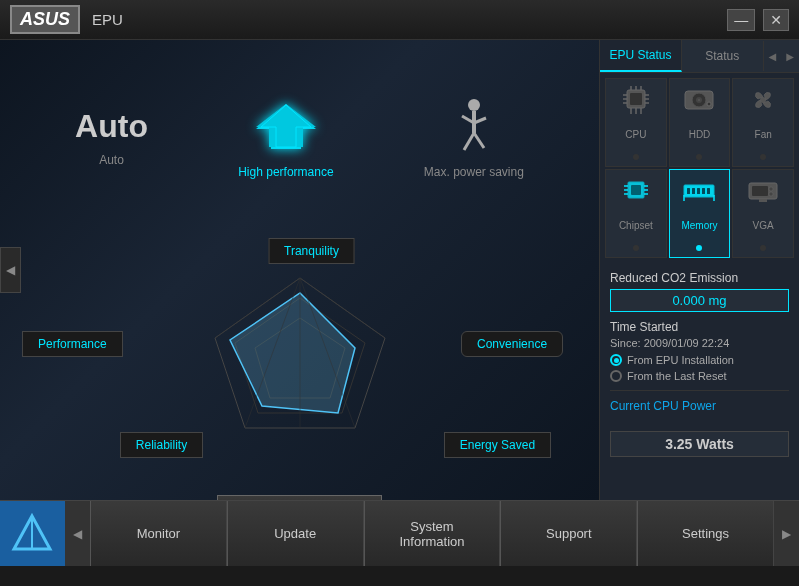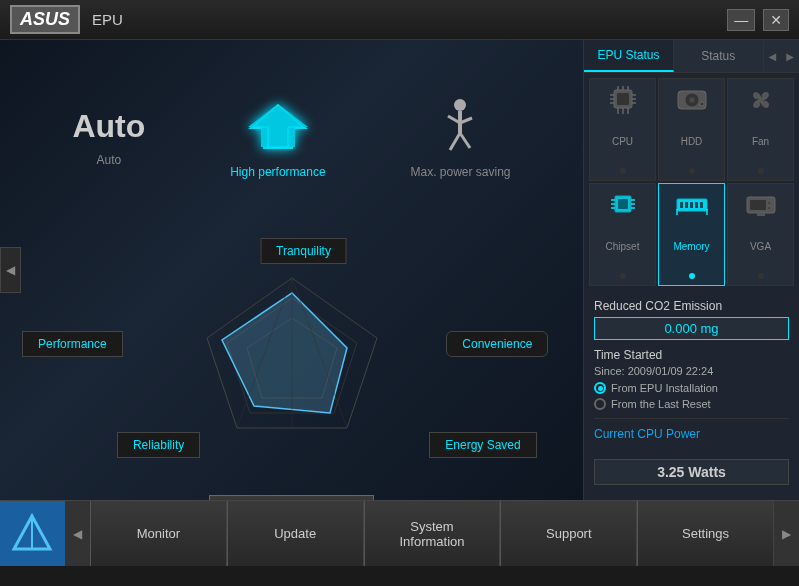--- a/index.html
+++ b/index.html
@@ -195,21 +195,21 @@
       background: #2a2a2a;
       border: 1px solid #444;
       color: #888;
       padding: 15px 5px;
       cursor: pointer;
       font-size: 12px;
     }
 
     
     .right-panel {
-      width: 216px;
+      width: 200px;
       background: #1e2530;
       border-left: 1px solid #333;
       display: flex;
       flex-direction: column;
     }
 
     
     .right-tabs {
       display: flex;
       align-items: center;
@@ -247,21 +247,21 @@
     }
 
     .status-icon-item {
       display: flex;
       flex-direction: column;
       align-items: center;
       padding: 6px 4px;
       background: #252d38;
       border: 1px solid #333;
       cursor: pointer;
-      gap: 21px;
+      gap: 14px;
     }
     .status-icon-item.active {
       border-color: #00e5ff;
       background: #1a3040;
     }
     .status-icon-item .icon-shape {
       width: 36px;
       height: 30px;
       display: flex;
       align-items: center;

